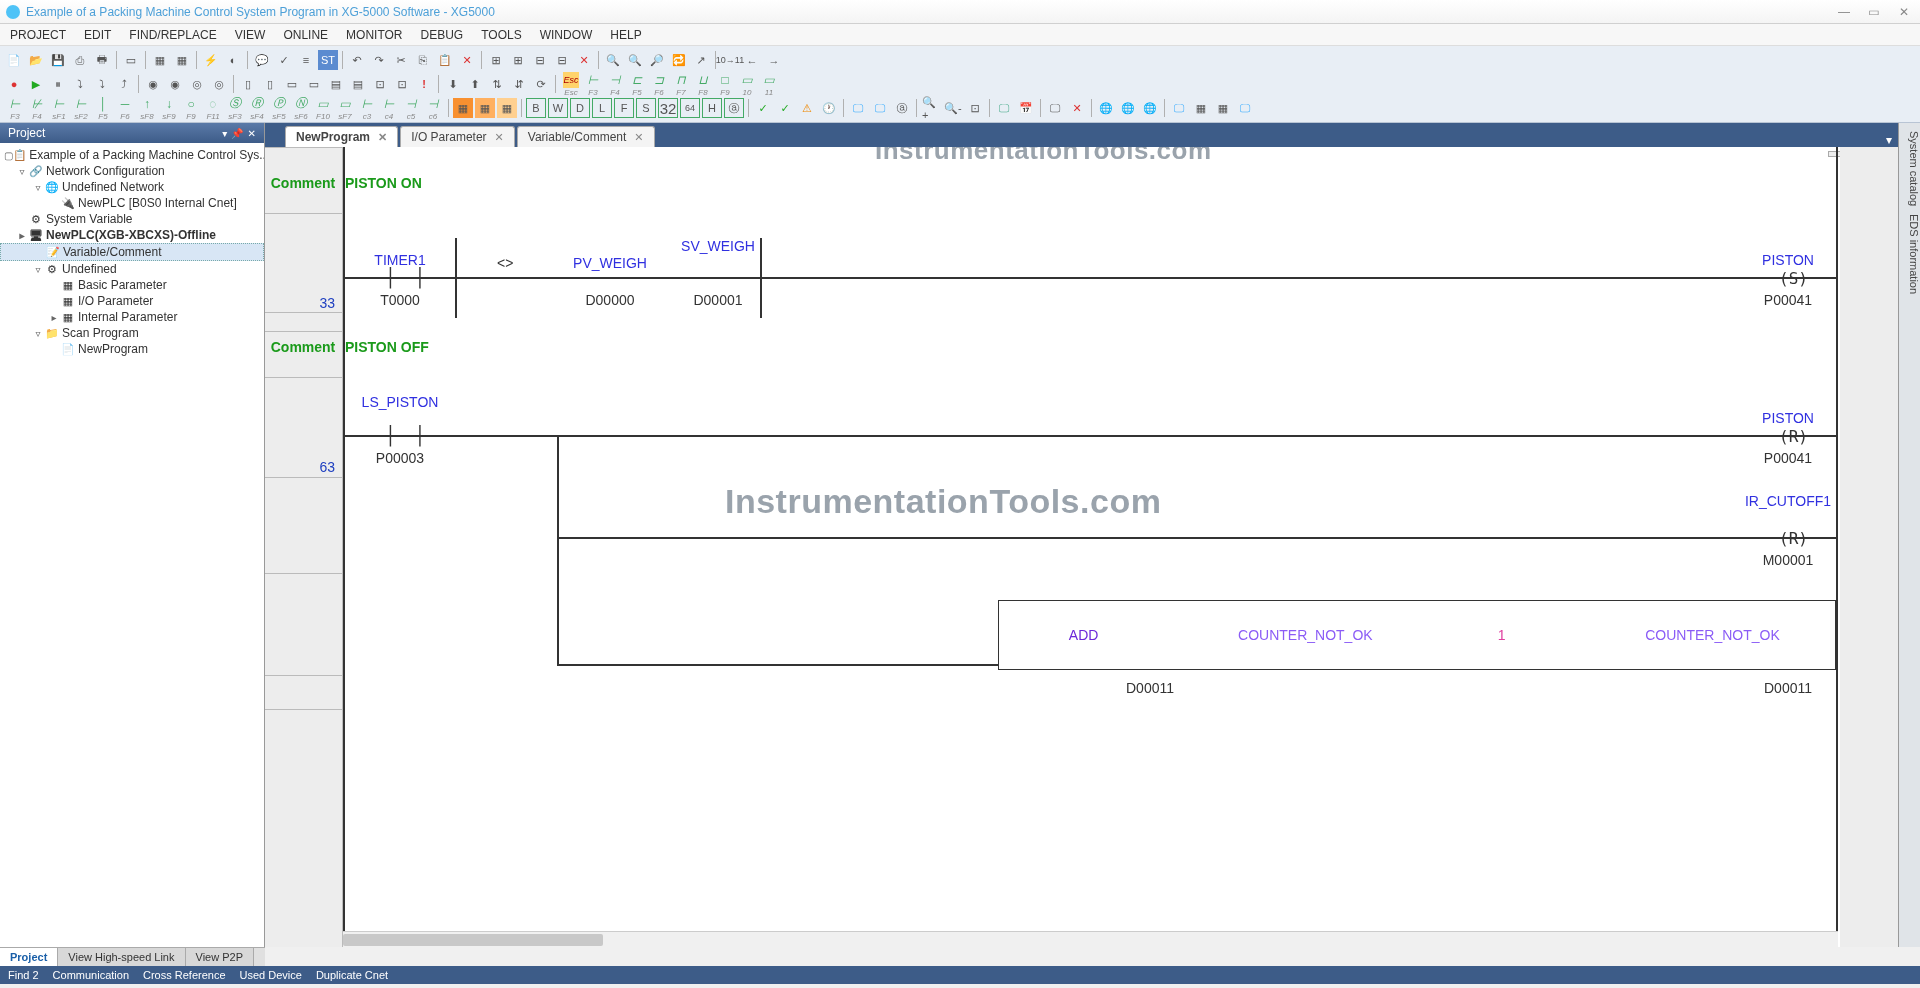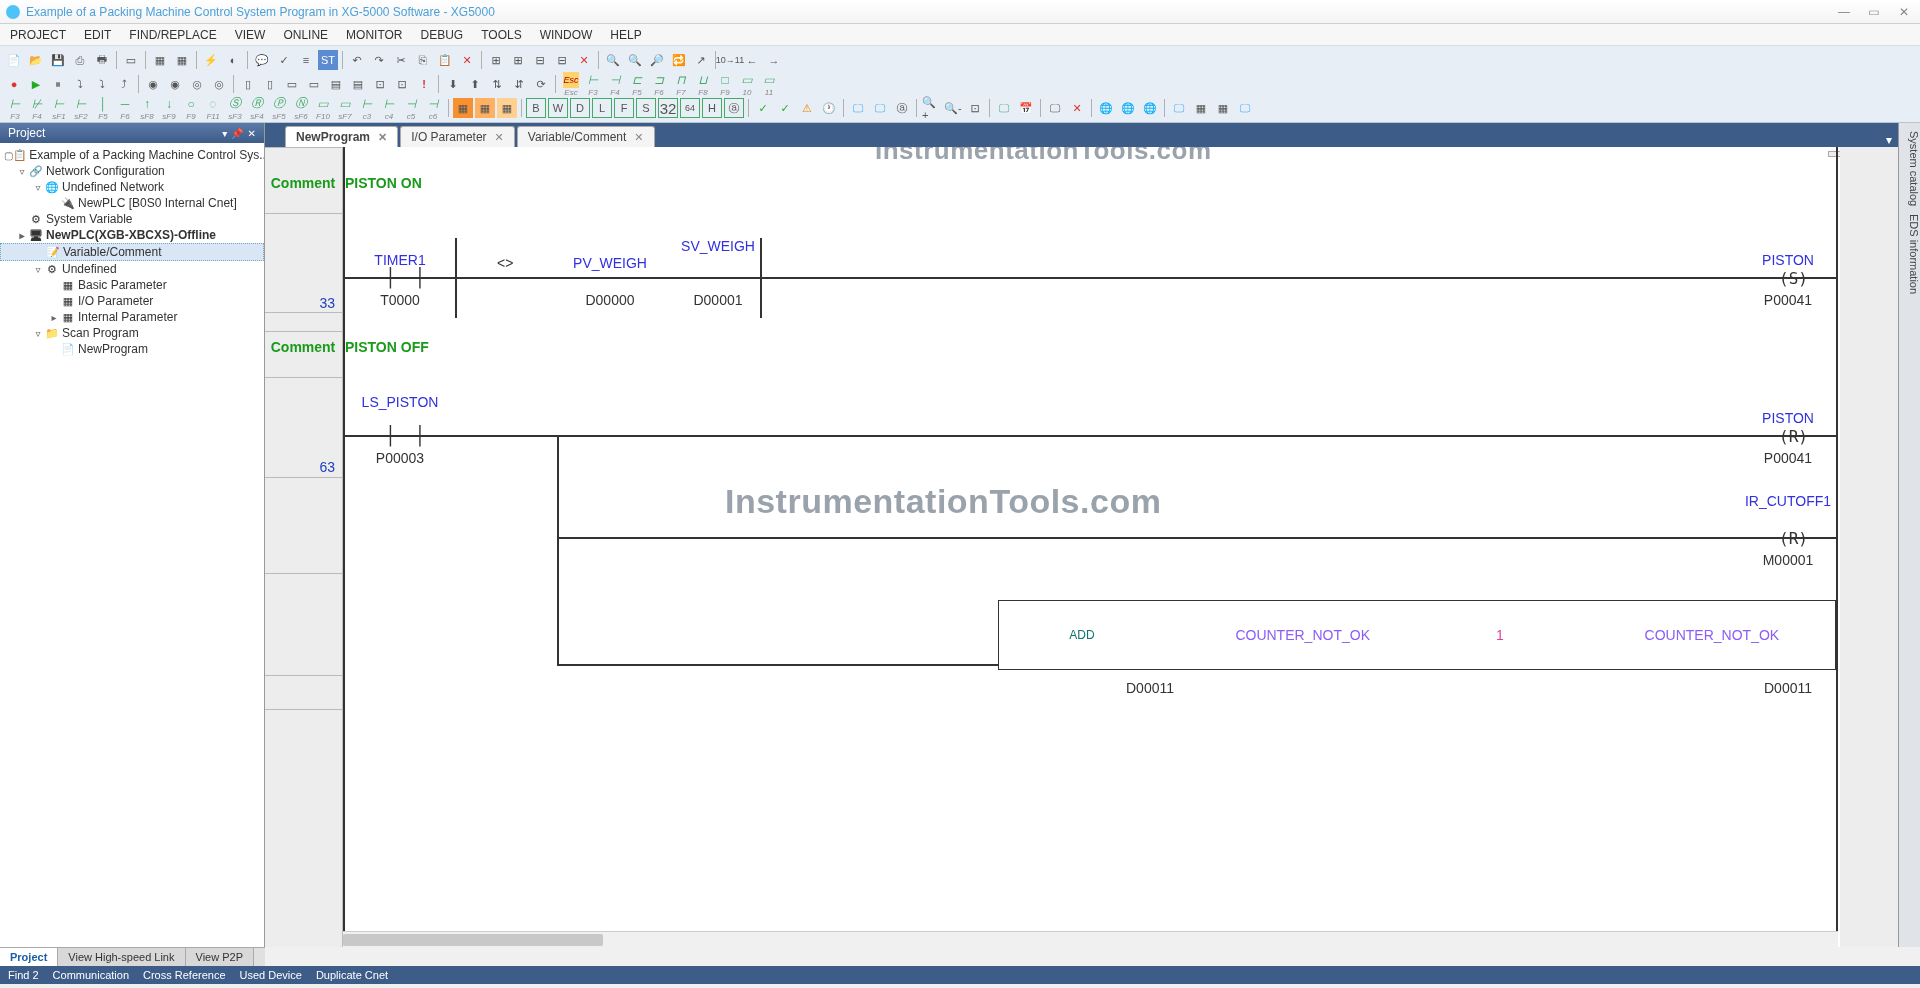--- a/index.html
+++ b/index.html
@@ -79,21 +79,21 @@
 
 .contact-lbl { position: absolute; color: #3030e0; font-size: 14px; text-align: center; }
 .contact-addr { position: absolute; color: #333; font-size: 14px; text-align: center; }
 .coil-lbl { position: absolute; color: #3030e0; font-size: 14px; text-align: center; width: 100px; }
 .cmp-sym { position: absolute; color: #333; font-size: 14px; }
 
 .contact-sym { position: absolute; font-size: 18px; color: #333; font-family: monospace; letter-spacing:-1px;}
 .coil-sym { position: absolute; font-size: 16px; color: #333; font-family: monospace; }
 
 .funcbox { position: absolute; border: 1.5px solid #333; background: #fff; display: flex; align-items: center; justify-content: space-around; }
-.funcbox .fname { font-size: 12px; color: #0f766e; }
+.funcbox .fname { font-size: 14px; color: #6d28d9; }
 .funcbox .farg { font-size: 14px; color: #8b5cf6; text-align:center; }
 .funcbox .fconst { font-size: 14px; color: #e040a0; }
 
 
 .sidebar-right { width: 22px; background: #e0e4e8; border-left: 1px solid #999; writing-mode: vertical-rl; text-orientation: mixed; font-size: 11px; color: #444; padding-top: 8px; text-align: left; display:flex; gap:8px; }
 
 
 .hscroll { position:absolute; left:78px; right:60px; bottom:0; height:16px; background:#f0f0f0; border-top:1px solid #ccc;}
 .hscroll-thumb { position:absolute; left:0; top:2px; height:12px; width:260px; background:#c8c8c8; border-radius:2px;}
 

